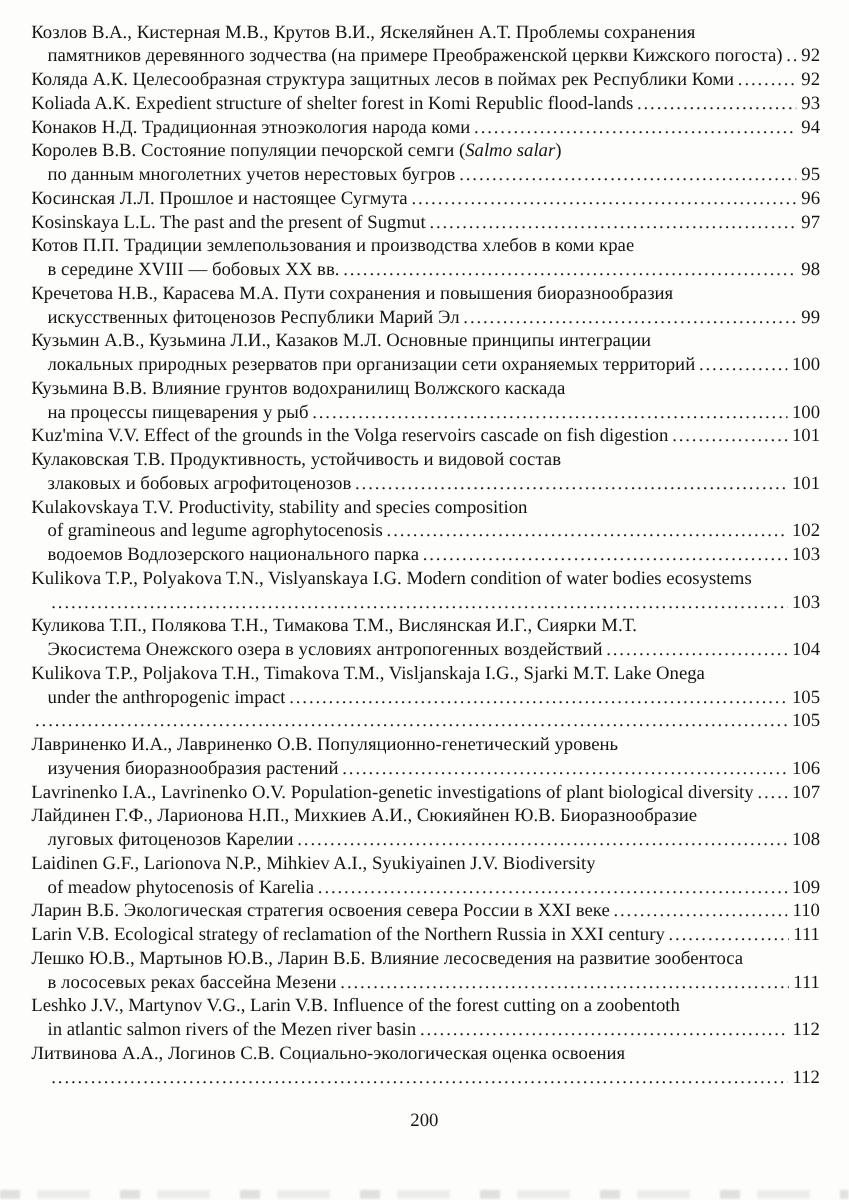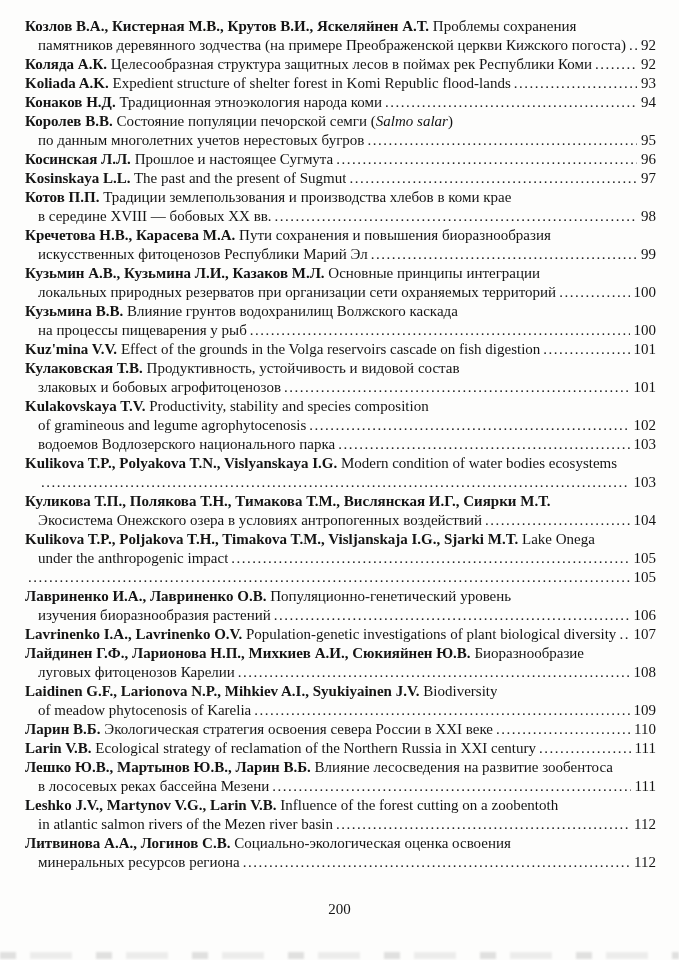--- a/index.html
+++ b/index.html
@@ -9,29 +9,29 @@
     font-family:"Liberation Serif","DejaVu Serif",serif;color:#141414;
     box-sizing:border-box;
   }
   .toc{padding:17px 23px 0 25px}
   .entry{margin:0}
   .line{
     display:flex;align-items:baseline;
     font-size:15px;line-height:19px;
   }
   .line .text{flex:0 1 auto;white-space:nowrap;overflow:hidden}
-  .authors{font-weight:bold}
+  .authors{font-weight:normal}
   .cont{padding-left:13px}
   .leader{
     flex:1 1 0;min-width:8px;overflow:hidden;white-space:nowrap;
     letter-spacing:1.5px;margin-left:3px;color:#1c1c1c;
   }
   .page-num{flex:0 0 auto;padding-left:4px;text-align:left}
   .footer{
-    text-align:center;font-size:15px;line-height:19px;margin-top:28px;
+    text-align:center;font-size:15px;line-height:19px;margin-top:16px;
   }
   .scan-noise{
     position:absolute;left:0;right:0;bottom:1px;height:7px;
     background:repeating-linear-gradient(90deg,
       rgba(110,110,110,.20) 0 16px, rgba(0,0,0,0) 16px 30px,
       rgba(140,140,140,.14) 30px 72px, rgba(0,0,0,0) 72px 96px);
     filter:blur(1px);
   }
 </style>
 </head>
@@ -272,21 +272,20 @@
           <span class="text">in atlantic salmon rivers of the Mezen river basin</span>
           <span class="leader">............................................................................................................................................................................................................................</span>
           <span class="page-num">112</span>
         </div>
       </div>
       <div class="entry">
         <div class="line first">
           <span class="text"><b class="authors">Литвинова А.А., Логинов С.В.</b> Социально-экологическая оценка освоения</span>
         </div>
         <div class="line cont">
-          <span class="text">минеральных ресурсов региона</span>
           <span class="leader">............................................................................................................................................................................................................................</span>
           <span class="page-num">112</span>
         </div>
       </div>
     </div>
   <div class="footer">200</div>
   <div class="scan-noise"></div>
 </div>
 
 </body></html>

